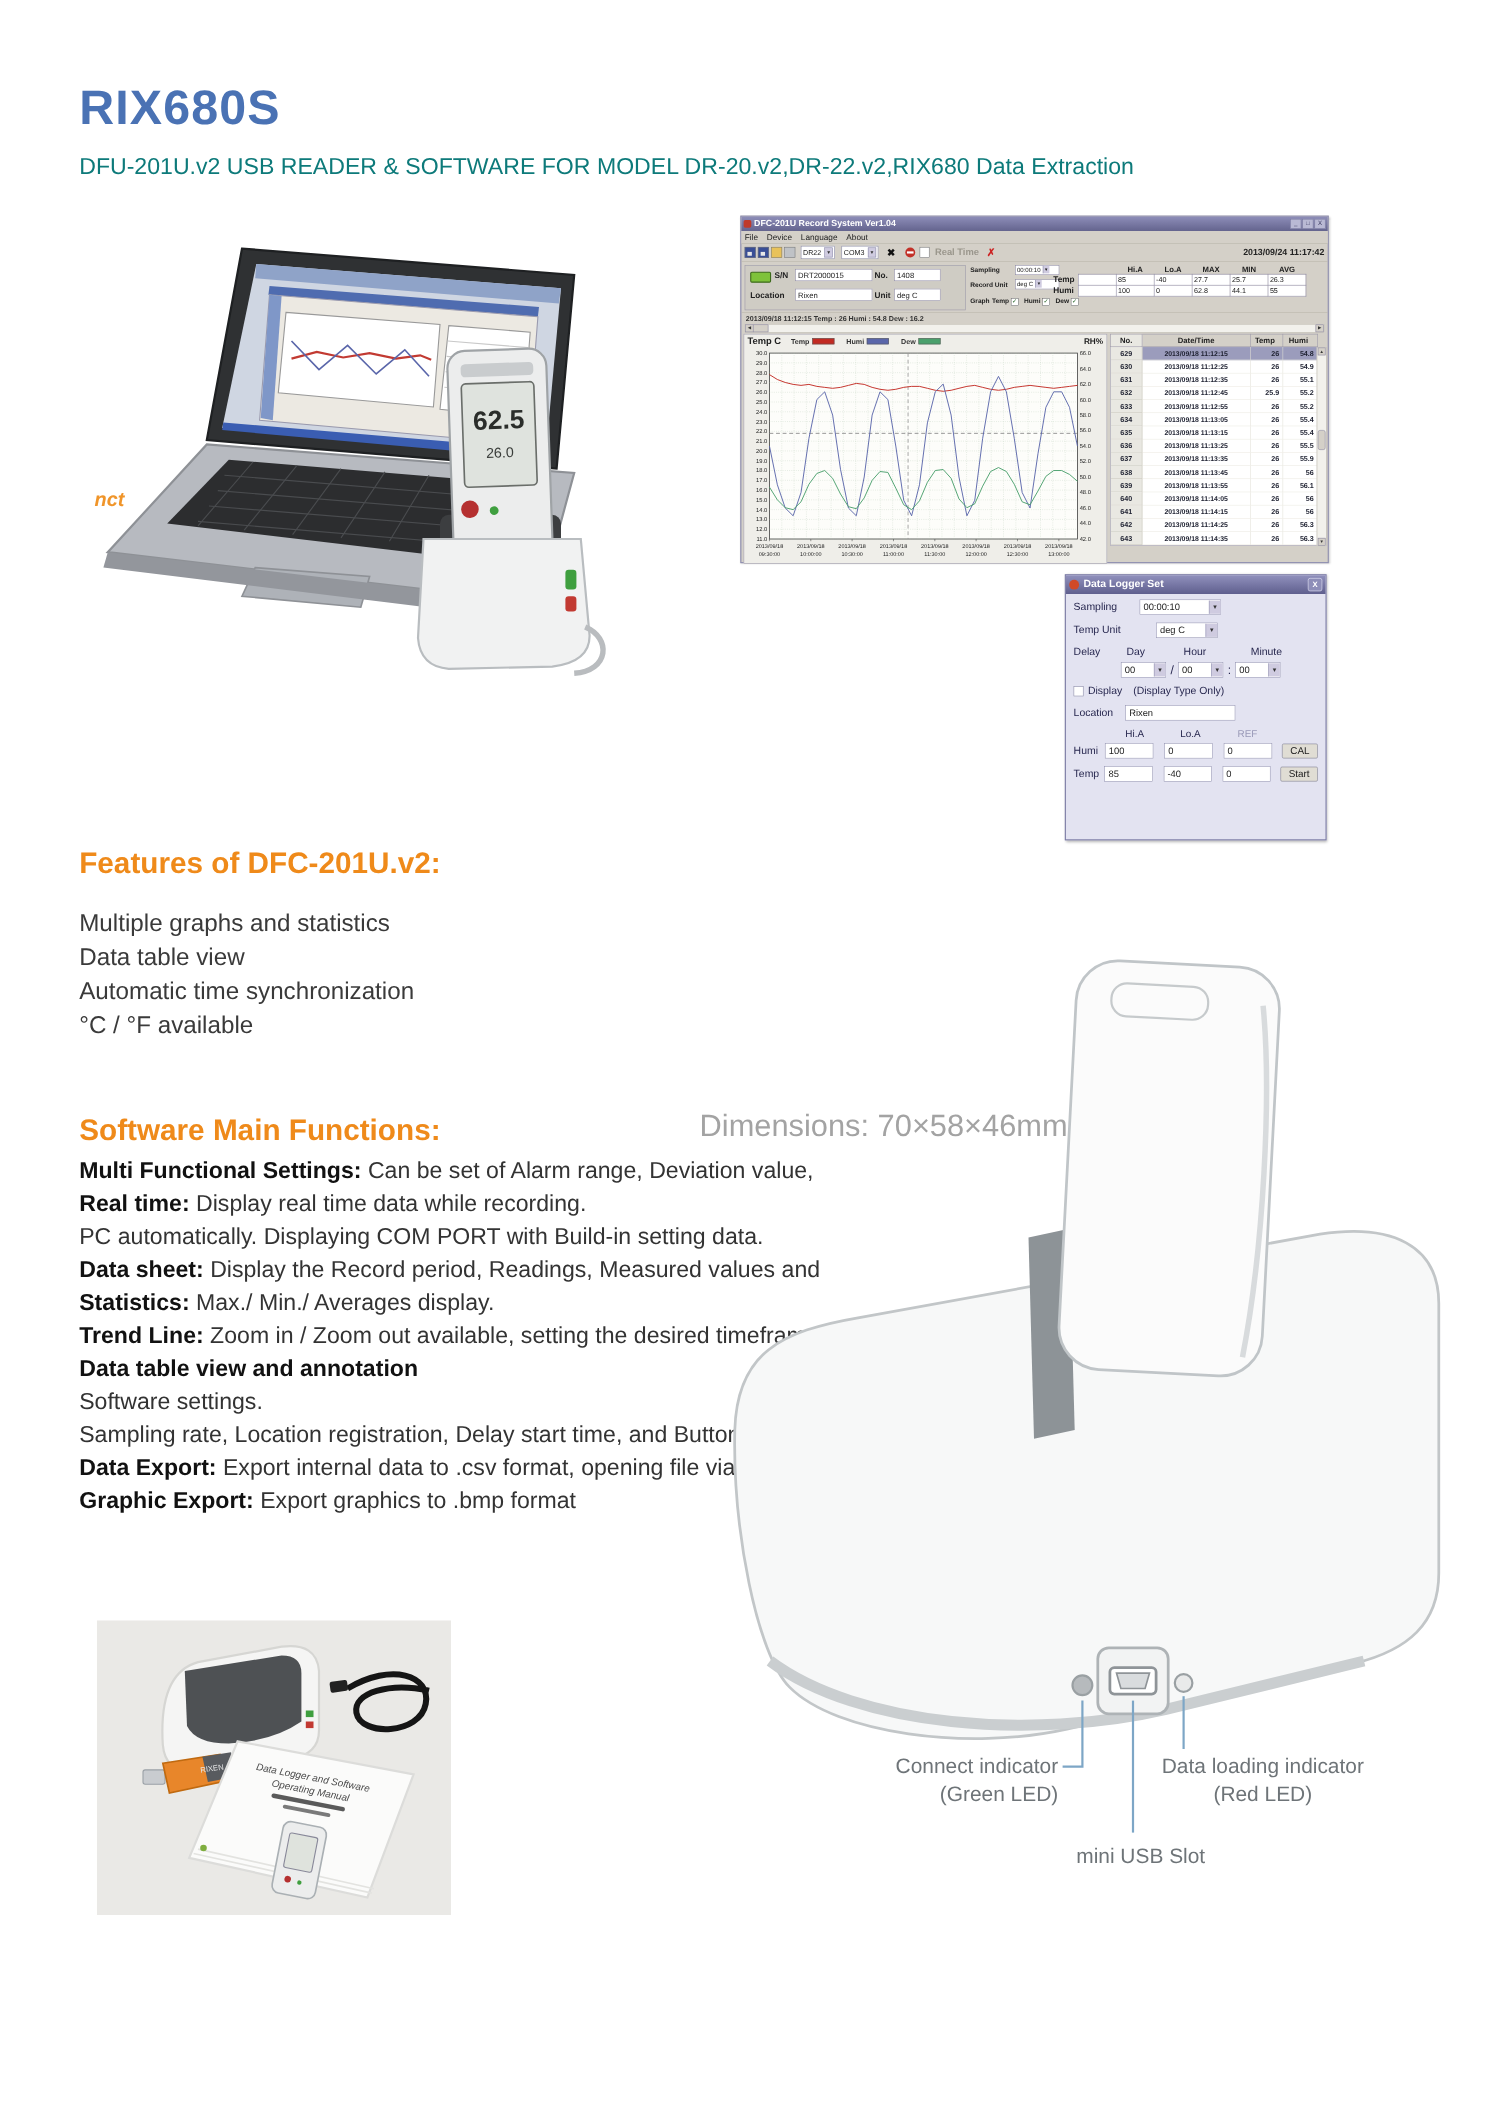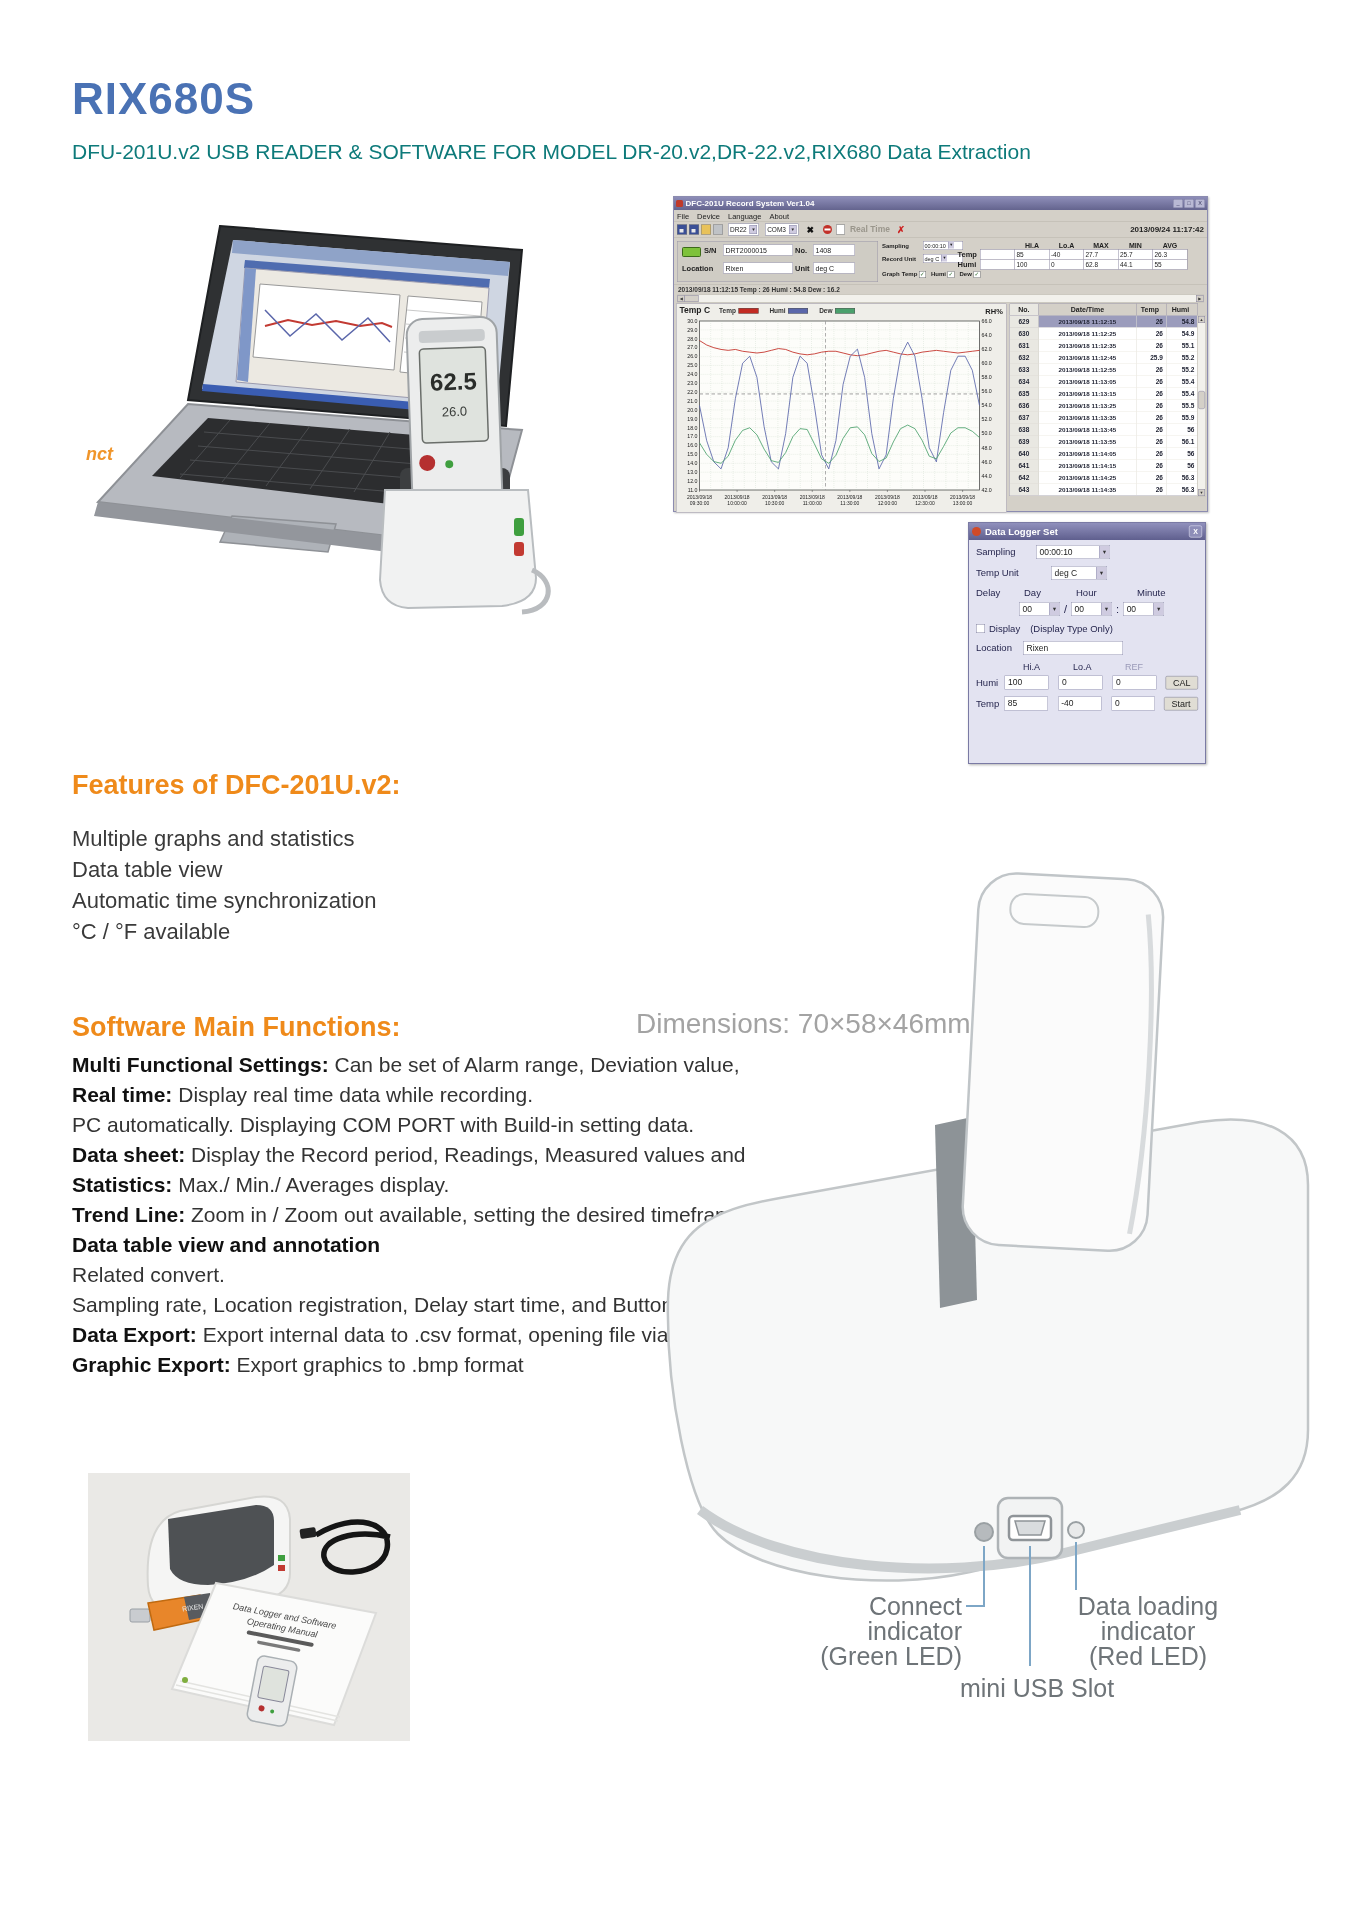--- a/index.html
+++ b/index.html
@@ -101,21 +101,21 @@
   .dlg-row{display:flex;align-items:center;margin-bottom:14px;}
   .dlg-inp{background:#fff;border:1px solid #9090b0;height:26px;line-height:26px;font-size:17px;padding:0 6px;color:#222;}
   .dlg-sel{display:inline-flex;align-items:center;background:#fff;border:1px solid #9090b0;height:26px;font-size:17px;padding:0 0 0 6px;color:#222;}
   .dlg-sel .arr{width:20px;height:24px;background:#cfcbe0;border-left:1px solid #9090b0;font-size:11px;line-height:24px;text-align:center;margin-left:8px;color:#333;}
   .dlg-btn{background:#e0ddd4;border:1px solid #7a7a8e;border-radius:3px;font-size:18px;padding:2px 14px;color:#222;}
   .dlg-chk{width:16px;height:16px;background:#fff;border:1px solid #8080a0;display:inline-block;margin-right:8px;}
   .dlg-colhead{font-size:18px;color:#26264e;}
   .dlg-ref{color:#9a9ab8;}
 
   
-  .diag-label{font-size:25px;color:#6e7478;line-height:25px;text-align:center;}
+  .diag-label{font-size:19px;color:#6e7478;line-height:25px;text-align:center;}
   .diag-label.right{text-align:right;}
 
   svg text{font-family:"Liberation Sans",sans-serif;}
 </style>
 </head>
 <body>
 
 <div class="abs page-title">RIX680S</div>
 <div class="abs page-subtitle">DFU-201U.v2 USB READER &amp; SOFTWARE FOR MODEL DR-20.v2,DR-22.v2,RIX680 Data Extraction</div>
 <div class="abs watermark">nct</div>
@@ -630,21 +630,21 @@
 
     <div class="fn-line"><span class="fn-bold">Data sheet:</span><span> Display the Record period, Readings, Measured values and</span></div>
 
     <div class="fn-line"><span class="fn-bold">Statistics:</span><span> Max./ Min./ Averages display.</span></div>
 
     <div class="fn-line"><span class="fn-bold">Trend Line:</span><span> Zoom in / Zoom out available, setting the desired timeframe to observe it.</span></div>
 
     <div class="fn-line"><span class="fn-bold">Data table view and annotation</span><span></span></div>
 
 
-    <div class="fn-line"><span class="fn-bold"></span><span>Related convert.</span></div>
+    <div class="fn-line"><span class="fn-bold"></span><span>Software settings.</span></div>
 
     <div class="fn-line"><span class="fn-bold"></span><span>Sampling rate, Location registration, Delay start time, and Button start.</span></div>
 
     <div class="fn-line"><span class="fn-bold">Data Export:</span><span> Export internal data to .csv format, opening file via NOTEPAD &amp; EXCEL® available.</span></div>
 
     <div class="fn-line"><span class="fn-bold">Graphic Export:</span><span> Export graphics to .bmp format</span></div>
   </div>
 
 <svg class="abs" style="left:640px;top:870px;" width="700" height="830" viewBox="0 0 700 830">
 

